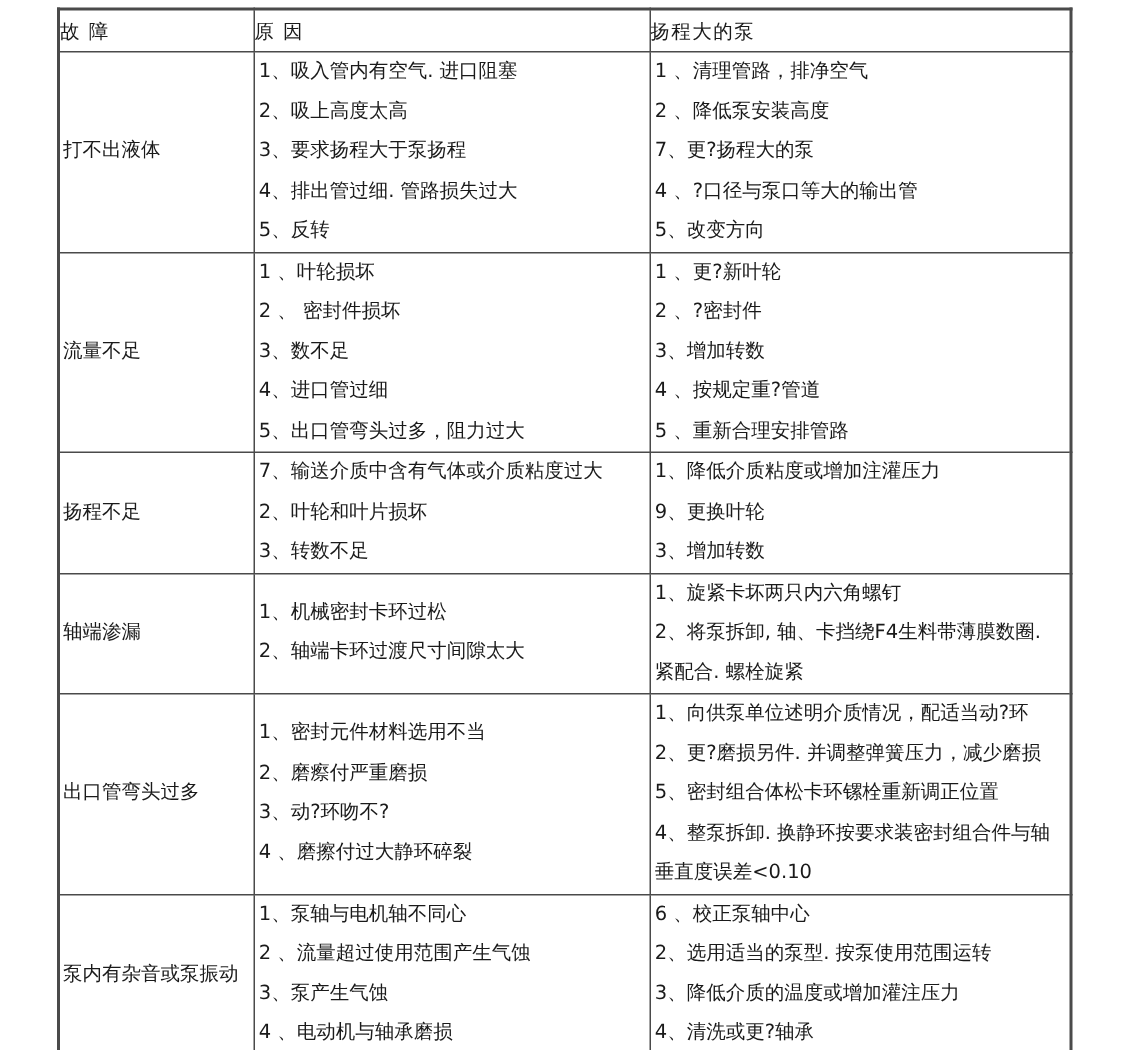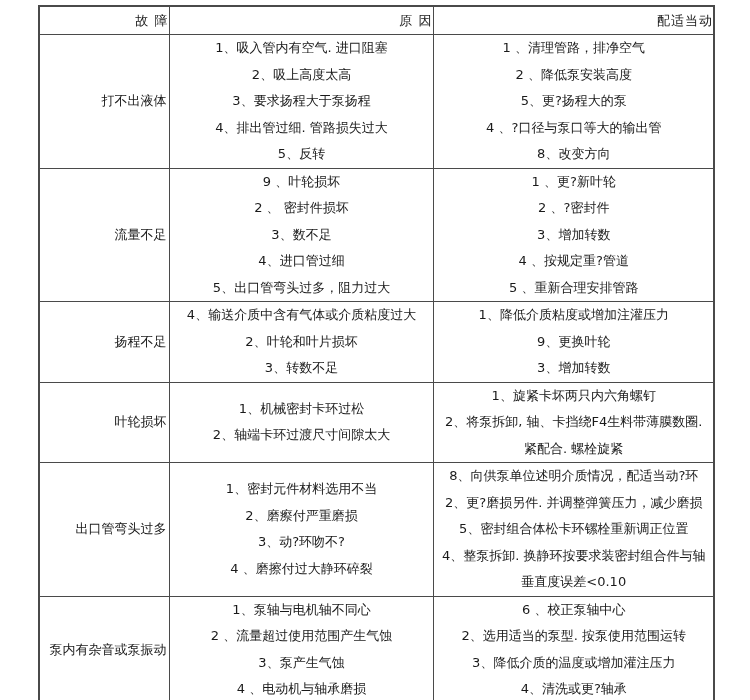--- a/index.html
+++ b/index.html
@@ -27,126 +27,125 @@
   th, td {
     border: 1px solid #4a4a4a;
     padding: 0;
     vertical-align: middle;
     color: #1a1a1a;
     font-size: 13px;
     font-weight: normal;
   }
   th {
     height: 27px;
-    text-align: right;
+    text-align: left;
     letter-spacing: 1px;
   }
   td.fault-cell {
-    text-align: right;
+    text-align: left;
     line-height: 18px;
     padding: 0 2px;
   }
   td.list-cell {
     padding: 0 2px 0 3px;
     text-align: left;
   }
   .cell-item {
     line-height: 26.5px;
     white-space: normal;
     word-break: break-all;
-    text-align: center;
   }
 </style>
 </head>
 <body>
 
 <div class="page">
   <table class="fault-table">
     <colgroup>
       <col class="c-fault">
       <col class="c-cause">
       <col class="c-solution">
     </colgroup>
     <thead>
       <tr>
         <th>故 障</th>
         <th>原 因</th>
-        <th>配适当动</th>
+        <th>扬程大的泵</th>
       </tr>
     </thead>
     <tbody id="table-body">
 
     <tr>
           <td class="fault-cell">打不出液体</td>
           <td class="list-cell">
             <div class="cell-item">1、吸入管内有空气. 进口阻塞</div>
             <div class="cell-item">2、吸上高度太高</div>
             <div class="cell-item">3、要求扬程大于泵扬程</div>
             <div class="cell-item">4、排出管过细. 管路损失过大</div>
             <div class="cell-item">5、反转</div>
           </td>
           <td class="list-cell">
             <div class="cell-item">1 、清理管路，排净空气</div>
             <div class="cell-item">2 、降低泵安装高度</div>
-            <div class="cell-item">5、更?扬程大的泵</div>
+            <div class="cell-item">7、更?扬程大的泵</div>
             <div class="cell-item">4 、?口径与泵口等大的输出管</div>
-            <div class="cell-item">8、改变方向</div>
+            <div class="cell-item">5、改变方向</div>
           </td>
         </tr>
         <tr>
           <td class="fault-cell">流量不足</td>
           <td class="list-cell">
-            <div class="cell-item">9 、叶轮损坏</div>
+            <div class="cell-item">1 、叶轮损坏</div>
             <div class="cell-item">2 、 密封件损坏</div>
             <div class="cell-item">3、数不足</div>
             <div class="cell-item">4、进口管过细</div>
             <div class="cell-item">5、出口管弯头过多，阻力过大</div>
           </td>
           <td class="list-cell">
             <div class="cell-item">1 、更?新叶轮</div>
             <div class="cell-item">2 、?密封件</div>
             <div class="cell-item">3、增加转数</div>
             <div class="cell-item">4 、按规定重?管道</div>
             <div class="cell-item">5 、重新合理安排管路</div>
           </td>
         </tr>
         <tr>
           <td class="fault-cell">扬程不足</td>
           <td class="list-cell">
-            <div class="cell-item">4、输送介质中含有气体或介质粘度过大</div>
+            <div class="cell-item">7、输送介质中含有气体或介质粘度过大</div>
             <div class="cell-item">2、叶轮和叶片损坏</div>
             <div class="cell-item">3、转数不足</div>
           </td>
           <td class="list-cell">
             <div class="cell-item">1、降低介质粘度或增加注灌压力</div>
             <div class="cell-item">9、更换叶轮</div>
             <div class="cell-item">3、增加转数</div>
           </td>
         </tr>
         <tr>
-          <td class="fault-cell">叶轮损坏</td>
+          <td class="fault-cell">轴端渗漏</td>
           <td class="list-cell">
             <div class="cell-item">1、机械密封卡环过松</div>
             <div class="cell-item">2、轴端卡环过渡尺寸间隙太大</div>
           </td>
           <td class="list-cell">
             <div class="cell-item">1、旋紧卡坏两只内六角螺钉</div>
             <div class="cell-item">2、将泵拆卸, 轴、卡挡绕F4生料带薄膜数圈. 紧配合. 螺栓旋紧</div>
           </td>
         </tr>
         <tr>
           <td class="fault-cell">出口管弯头过多</td>
           <td class="list-cell">
             <div class="cell-item">1、密封元件材料选用不当</div>
             <div class="cell-item">2、磨瘵付严重磨损</div>
             <div class="cell-item">3、动?环吻不?</div>
             <div class="cell-item">4 、磨擦付过大静环碎裂</div>
           </td>
           <td class="list-cell">
-            <div class="cell-item">8、向供泵单位述明介质情况，配适当动?环</div>
+            <div class="cell-item">1、向供泵单位述明介质情况，配适当动?环</div>
             <div class="cell-item">2、更?磨损另件. 并调整弹簧压力，减少磨损</div>
             <div class="cell-item">5、密封组合体松卡环镙栓重新调正位置</div>
             <div class="cell-item">4、整泵拆卸. 换静环按要求装密封组合件与轴垂直度误差&lt;0.10</div>
           </td>
         </tr>
         <tr>
           <td class="fault-cell">泵内有杂音或泵振动</td>
           <td class="list-cell">
             <div class="cell-item">1、泵轴与电机轴不同心</div>
             <div class="cell-item">2 、流量超过使用范围产生气蚀</div>

